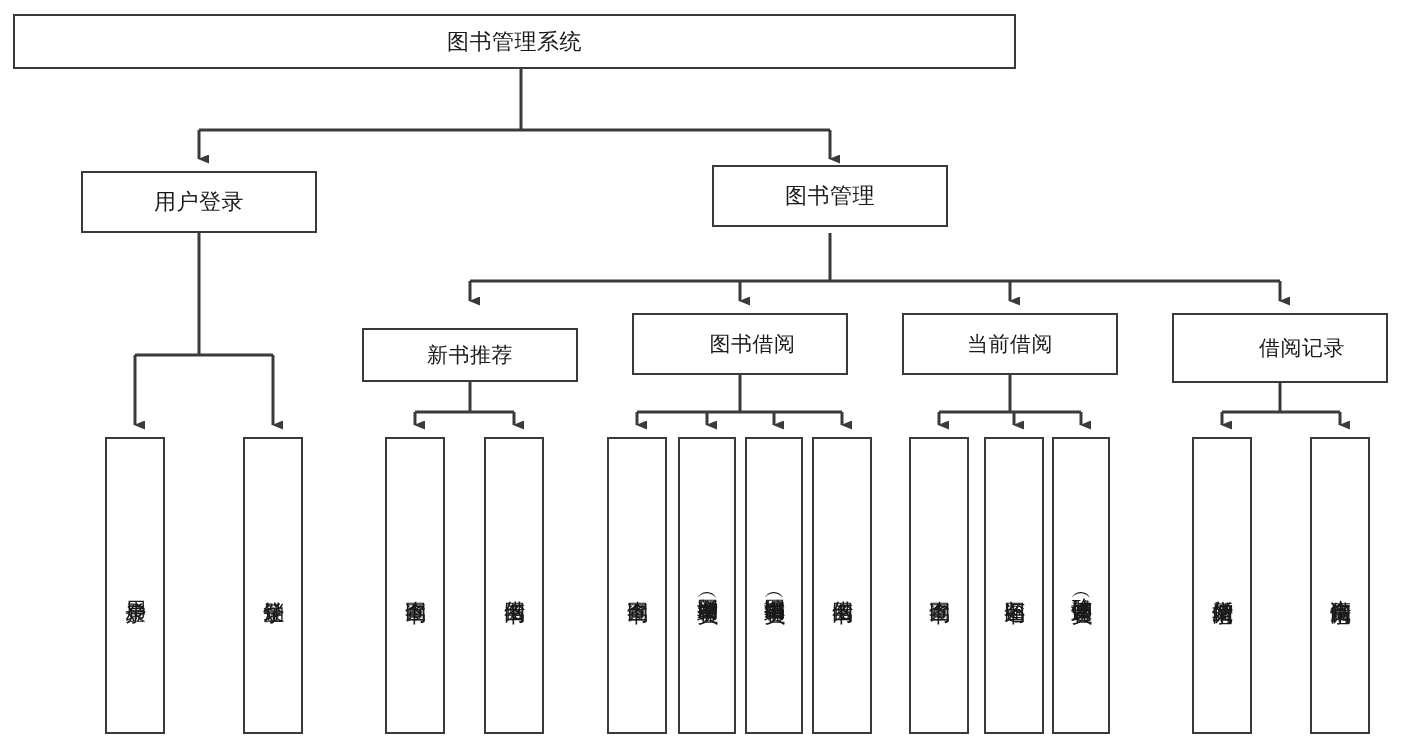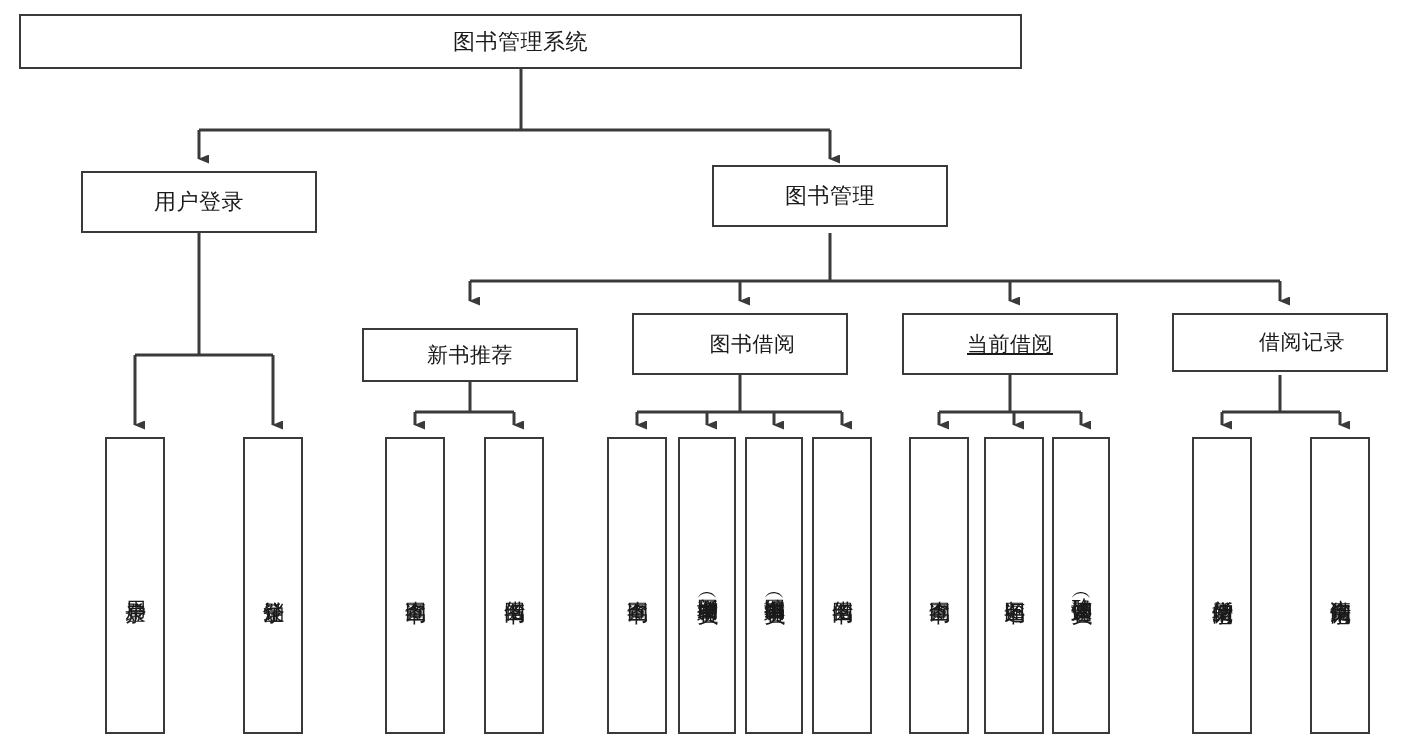--- a/index.html
+++ b/index.html
@@ -107,39 +107,39 @@
         <path d="M 1014 412 L 1014 425" marker-end="url(#arrowhead)"></path>
         <path d="M 1081 412 L 1081 425" marker-end="url(#arrowhead)"></path>
         <path d="M 1280 375 L 1280 412"></path>
         <path d="M 1222 412 L 1340 412"></path>
         <path d="M 1222 412 L 1222 425" marker-end="url(#arrowhead)"></path>
         <path d="M 1340 412 L 1340 425" marker-end="url(#arrowhead)"></path>
       </g>
   </svg>
 
   <div id="node-layer">
-      <div class="node level-0" style="left: 19px; top: 14px; width: 1003px; height: 55px;">
+      <div class="node level-0" style="left: 13px; top: 14px; width: 1003px; height: 55px;">
         <span class="label">图书管理系统</span>
       </div>
       <div class="node level-1" style="left: 81px; top: 171px; width: 236px; height: 62px;">
         <span class="label">用户登录</span>
       </div>
       <div class="node level-1" style="left: 712px; top: 165px; width: 236px; height: 62px;">
         <span class="label">图书管理</span>
       </div>
       <div class="node level-2" style="left: 362px; top: 328px; width: 216px; height: 54px;">
         <span class="label">新书推荐</span>
       </div>
       <div class="node level-2" style="left: 632px; top: 313px; width: 216px; height: 62px; padding-left: 25px;">
         <span class="label">图书借阅</span>
       </div>
-      <div class="node level-2" style="left: 902px; top: 313px; width: 216px; height: 62px; text-decoration: underline;">
+      <div class="node level-2" style="left: 902px; top: 313px; width: 216px; height: 62px;">
         <span class="label">当前借阅</span>
       </div>
-      <div class="node level-2" style="left: 1172px; top: 313px; width: 216px; height: 59px; padding-left: 44px;">
+      <div class="node level-2" style="left: 1172px; top: 313px; width: 216px; height: 70px; padding-left: 44px;">
         <span class="label">借阅记录</span>
       </div>
       <div class="node level-3 vertical" style="left: 105px; top: 437px; width: 60px; height: 297px;">
         <span class="label">用户登录</span>
       </div>
       <div class="node level-3 vertical" style="left: 243px; top: 437px; width: 60px; height: 297px;">
         <span class="label">注销登录</span>
       </div>
       <div class="node level-3 vertical" style="left: 385px; top: 437px; width: 60px; height: 297px;">
         <span class="label">查询图书</span>

